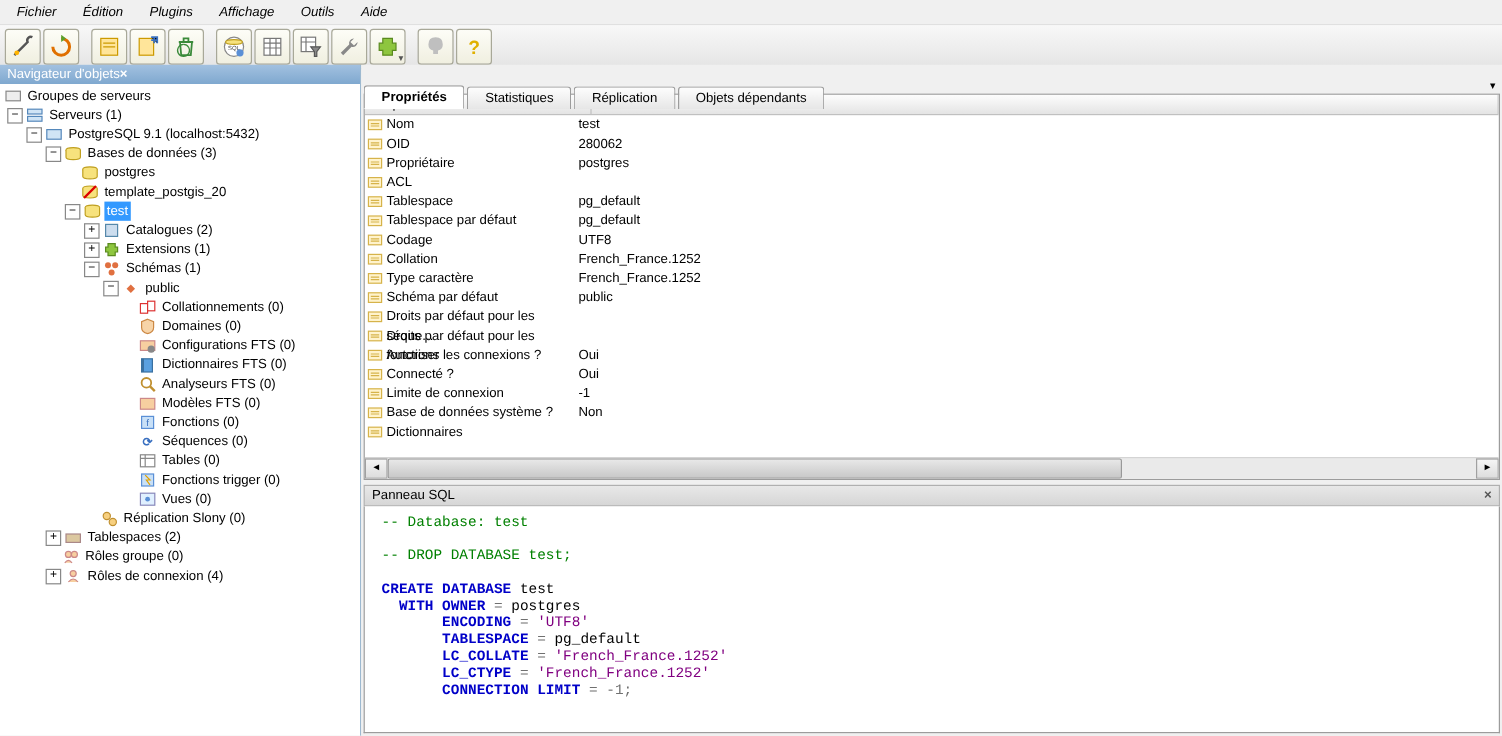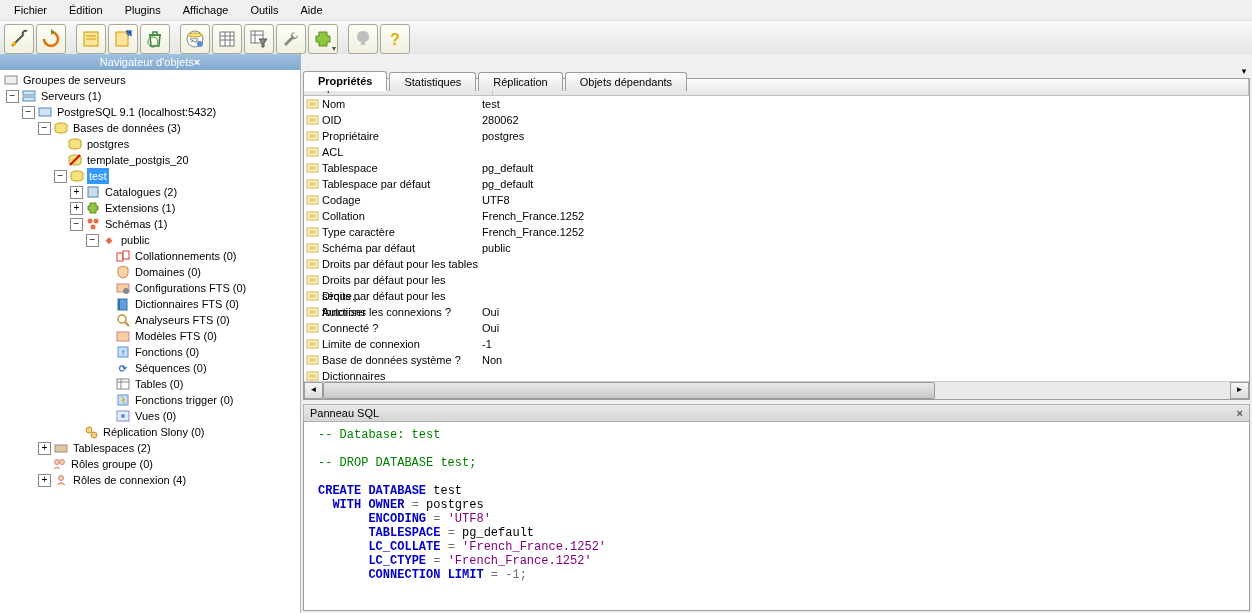--- a/index.html
+++ b/index.html
@@ -1,24 +1,24 @@
 <!DOCTYPE html>
 <html><head>
 <meta charset="utf-8">
 <style>
 html,body{margin:0;padding:0;font-family:Tahoma,Arial,sans-serif;font-size:11px;color:#000;background:#f0f0f0;overflow:hidden;}
-.menubar{background:#f0f0f0;padding:2px 4px;display:flex;gap:2px;border-bottom:1px solid #e0e0e0;}
+.menubar{background:#f0f0f0;padding:2px 4px;display:flex;gap:2px;border-bottom:1px solid #e0e0e0;font-style:italic;}
 .menubar .item{padding:2px 10px;cursor:default;}
 .toolbar{background:linear-gradient(#f8f8f8,#e4e4e4);padding:3px 4px;display:flex;gap:2px;border-bottom:1px solid #b8b8b8;}
 .tbtn{width:28px;height:28px;border:1.5px solid #a8a898;border-radius:3px;background:linear-gradient(#fdfdf7,#f0efe0);display:flex;align-items:center;justify-content:center;position:relative;}
 .tbtn svg{width:20px;height:20px;}
 .tsep{width:2px;height:28px;margin:0 2px;}
 .main{display:flex;position:absolute;top:54px;bottom:0;left:0;right:0;}
 .leftpanel{width:300px;border-right:1px solid #9db9d0;display:flex;flex-direction:column;}
-.panelhdr{background:linear-gradient(#a2c1e0,#7fa8cf);color:#fff;padding:2px 6px;display:flex;justify-content:center;align-items:center;font-size:11px;}
+.panelhdr{background:linear-gradient(#a2c1e0,#7fa8cf);color:#fff;padding:2px 6px;display:flex;justify-content:flex-start;align-items:center;font-size:11px;}
 .closeX{color:#fff;font-weight:bold;cursor:default;}
 .tree{flex:1;overflow:auto;background:#fff;padding:2px 0;}
 .tn{white-space:nowrap;display:flex;align-items:center;height:16px;line-height:16px;}
 .tn .tgl{width:11px;height:11px;border:1px solid #888;font-size:10px;line-height:9px;text-align:center;margin-right:3px;background:#fff;cursor:default;flex-shrink:0;}
 .tn .sp{display:inline-block;flex-shrink:0;}
 .tn .ic{width:14px;height:14px;margin-right:3px;flex-shrink:0;display:inline-block;}
 .tn.sel .lbl{background:#3399ff;color:#fff;}
 .lbl{padding:0 2px;}
 .rightpanel{flex:1;display:flex;flex-direction:column;overflow:hidden;background:#f0f0f0;}
 .tabbar{display:flex;align-items:flex-end;padding:2px 2px 0 2px;margin-top:2px;}
@@ -472,29 +472,20 @@
             </svg>
             <div class="k">Schéma par défaut</div>
             <div class="v">public</div>
           </div>
           <div class="pgrow">
             <svg class="ic2">
               <rect x="1" y="3" width="11" height="8" fill="#fff3cc" stroke="#d6b34a"></rect>
               <line x1="3" y1="6" x2="10" y2="6" stroke="#d6b34a"></line>
               <line x1="3" y1="8" x2="10" y2="8" stroke="#d6b34a"></line>
             </svg>
-            <div class="k">Droits par défaut pour les tables</div>
-            <div class="v"></div>
-          </div>
-          <div class="pgrow">
-            <svg class="ic2">
-              <rect x="1" y="3" width="11" height="8" fill="#fff3cc" stroke="#d6b34a"></rect>
-              <line x1="3" y1="6" x2="10" y2="6" stroke="#d6b34a"></line>
-              <line x1="3" y1="8" x2="10" y2="8" stroke="#d6b34a"></line>
-            </svg>
             <div class="k">Droits par défaut pour les séque...</div>
             <div class="v"></div>
           </div>
           <div class="pgrow">
             <svg class="ic2">
               <rect x="1" y="3" width="11" height="8" fill="#fff3cc" stroke="#d6b34a"></rect>
               <line x1="3" y1="6" x2="10" y2="6" stroke="#d6b34a"></line>
               <line x1="3" y1="8" x2="10" y2="8" stroke="#d6b34a"></line>
             </svg>
             <div class="k">Droits par défaut pour les fonctions</div>

